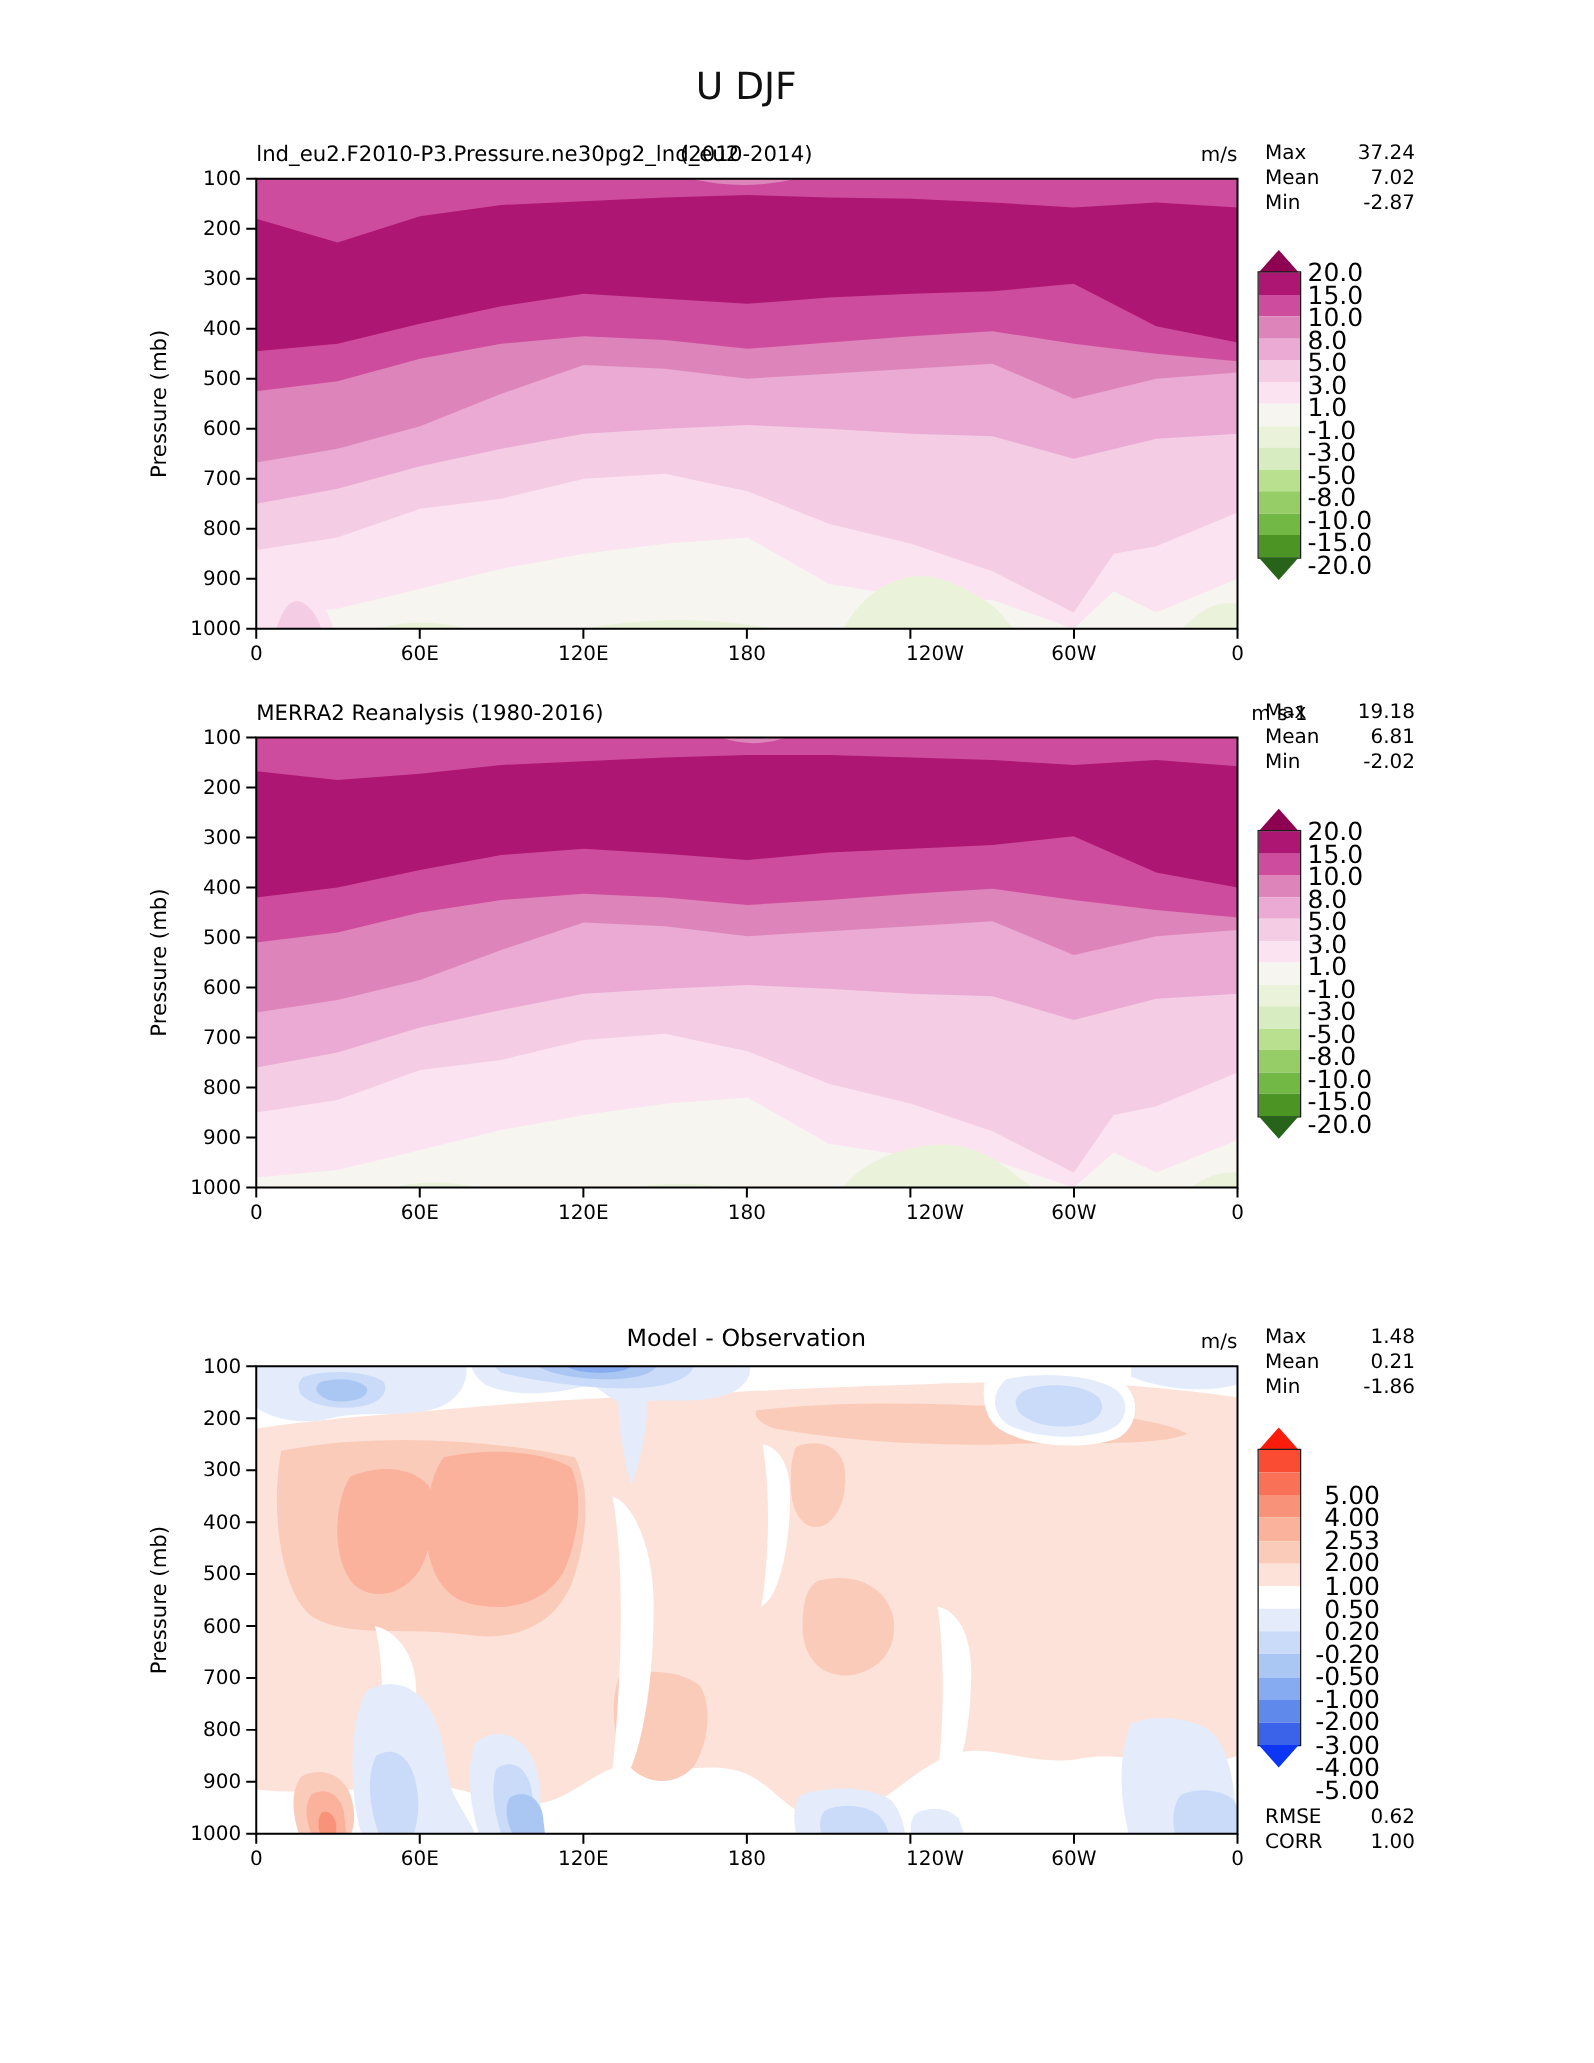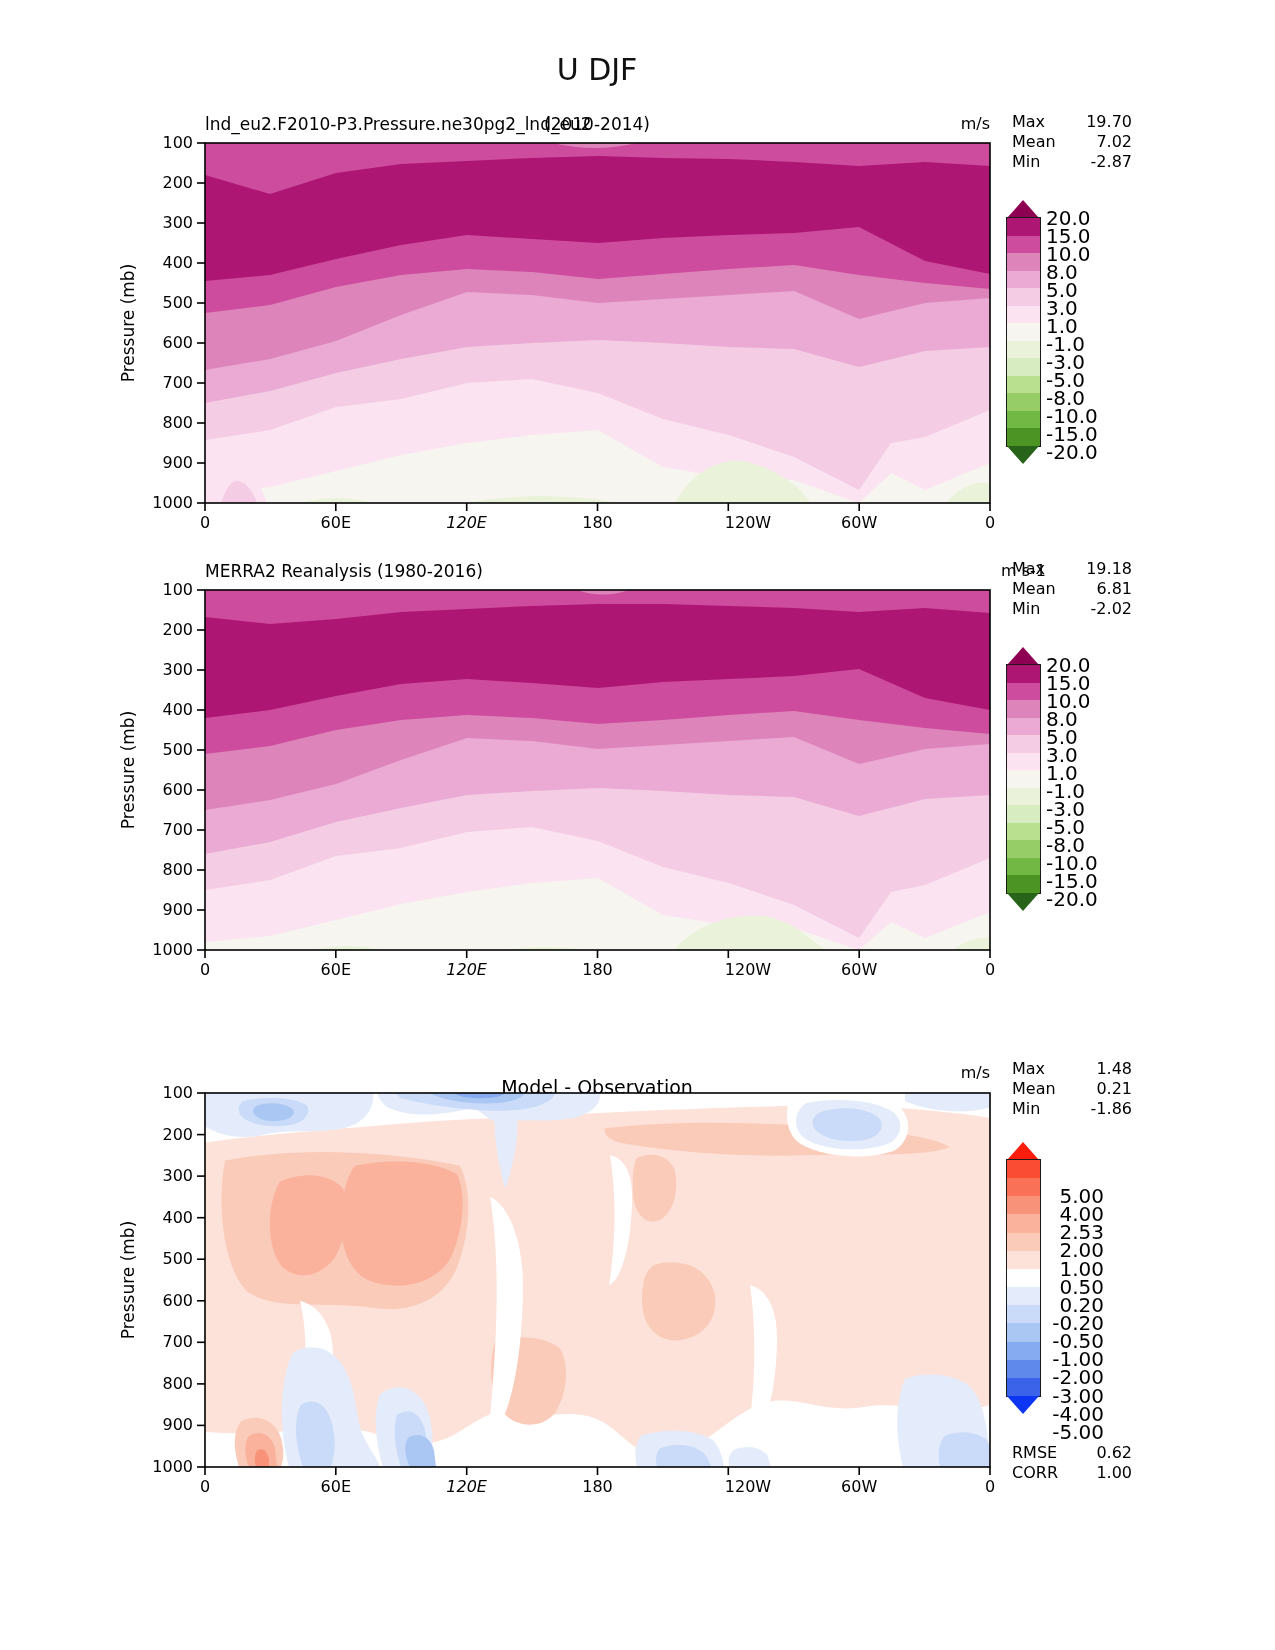--- a/index.html
+++ b/index.html
@@ -16,21 +16,21 @@
   .frame-svg{position:absolute;pointer-events:none;}
   .ylabel{position:absolute;left:128px;transform:translate(-50%,-50%) rotate(-90deg);
           font-size:17px;white-space:nowrap;}
   .yticklabels{position:absolute;left:120px;width:77px;display:flex;flex-direction:column;
                justify-content:space-between;text-align:right;}
   .yticklabels .ytick{height:20px;line-height:20px;font-size:16px;margin:-10px 4px;}
   .xticklabels{position:absolute;left:205px;width:785px;height:20px;}
   .xticklabels .xtick{position:absolute;top:0;transform:translateX(-50%);font-size:16px;line-height:20px;}
   .xticklabels .xtick:nth-child(1){left:0;}
   .xticklabels .xtick:nth-child(2){left:130.83px;}
-  .xticklabels .xtick:nth-child(3){left:261.67px;font-style:italic;}
+  .xticklabels .xtick:nth-child(3){left:261.67px;}
   .xticklabels .xtick:nth-child(4){left:392.5px;}
   .xticklabels .xtick:nth-child(5){left:543px;}
   .xticklabels .xtick:nth-child(6){left:654.17px;}
   .xticklabels .xtick:nth-child(7){left:785px;}
   .stats{position:absolute;left:1012px;width:120px;font-size:16px;}
   .stats .srow{display:flex;justify-content:space-between;height:20px;line-height:20px;}
   .cbar-tri{position:absolute;left:1007px;width:0;height:0;
             border-left:16.5px solid transparent;border-right:16.5px solid transparent;}
   .cbar-tri.up{border-bottom:18px solid #888;}
   .cbar-tri.down{border-top:18px solid #888;}
@@ -112,21 +112,21 @@
       <div class="xtick">120E</div>
       <div class="xtick">180</div>
       <div class="xtick">120W</div>
       <div class="xtick">60W</div>
       <div class="xtick">0</div>
     </div>
 
   <div class="stats" style="top:112px;">
     <div class="srow">
         <span>Max</span>
-        <span>19.70</span>
+        <span>37.24</span>
       </div>
     <div class="srow">
         <span>Mean</span>
         <span>7.02</span>
       </div>
     <div class="srow">
         <span>Min</span>
         <span>-2.87</span>
       </div>
   </div>
@@ -270,21 +270,21 @@
       <div class="cbar-label">1.0</div>
       <div class="cbar-label">-1.0</div>
       <div class="cbar-label">-3.0</div>
       <div class="cbar-label">-5.0</div>
       <div class="cbar-label">-8.0</div>
       <div class="cbar-label">-10.0</div>
       <div class="cbar-label">-15.0</div>
       <div class="cbar-label">-20.0</div>
     </div>
 
-  <div class="panel-title-center big" style="left:597px;top:1060px;margin-top:16px;">Model - Observation</div>
+  <div class="panel-title-center big" style="left:597px;top:1060px;">Model - Observation</div>
   <div class="panel-units" style="left:990px;top:1063px;">m/s</div>
 
   <div class="ylabel" style="top:1280px;">Pressure (mb)</div>
   <div class="yticklabels" style="top:1093px;height:374px;">
       <div class="ytick">100</div>
       <div class="ytick">200</div>
       <div class="ytick">300</div>
       <div class="ytick">400</div>
       <div class="ytick">500</div>
       <div class="ytick">600</div>

